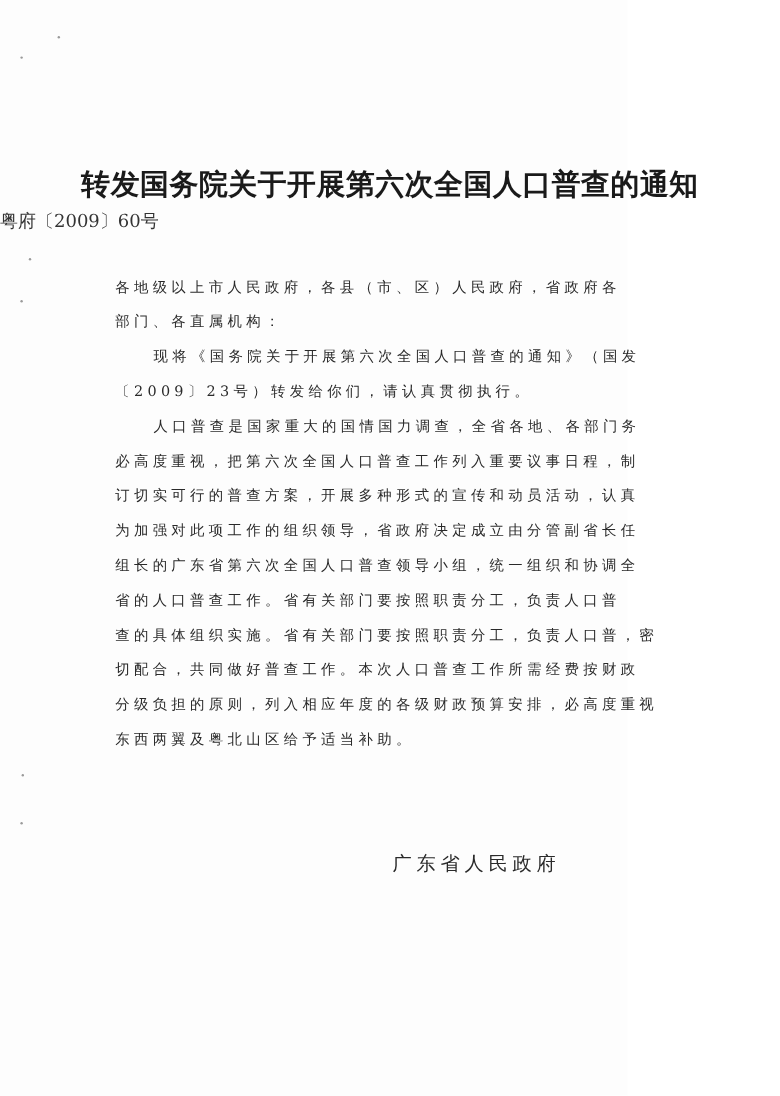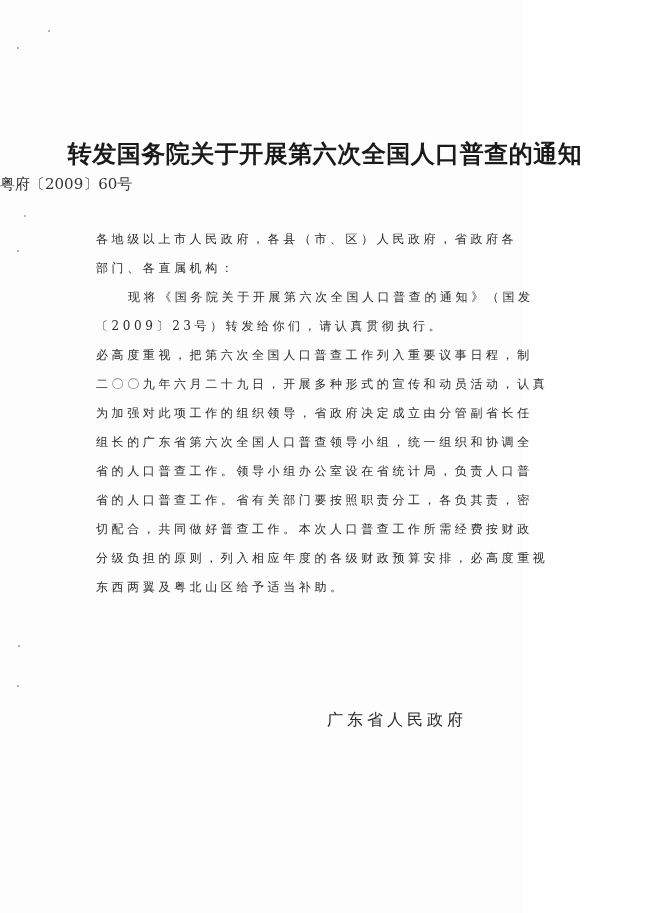--- a/index.html
+++ b/index.html
@@ -97,26 +97,27 @@
   <div class="title">转发国务院关于开展第六次全国人口普查的通知</div>
   <div class="doc-number">粤府〔2009〕60号</div>
 
   <div class="body-text">
     <span class="line">各地级以上市人民政府，各县（市、区）人民政府，省政府各</span>
     <span class="line">部门、各直属机构：</span>
 
     <span class="line indent">现将《国务院关于开展第六次全国人口普查的通知》（国发</span>
     <span class="line">〔2009〕23号）转发给你们，请认真贯彻执行。</span>
 
+    <span class="line indent">人口普查是国家重大的国情国力调查，全省各地、各部门务</span>
     <span class="line">必高度重视，把第六次全国人口普查工作列入重要议事日程，制</span>
-    <span class="line">二〇〇九年六月二十九日，开展多种形式的宣传和动员活动，认真</span>
+    <span class="line">订切实可行的普查方案，开展多种形式的宣传和动员活动，认真</span>
     <span class="line">为加强对此项工作的组织领导，省政府决定成立由分管副省长任</span>
     <span class="line">组长的广东省第六次全国人口普查领导小组，统一组织和协调全</span>
-    <span class="line">省的人口普查工作。领导小组办公室设在省统计局，负责人口普</span>
-    <span class="line">省的人口普查工作。省有关部门要按照职责分工，各负其责，密</span>
+    <span class="line">省的人口普查工作。省有关部门要按照职责分工，负责人口普</span>
+    <span class="line">查的具体组织实施。省有关部门要按照职责分工，负责人口普，密</span>
     <span class="line">切配合，共同做好普查工作。本次人口普查工作所需经费按财政</span>
     <span class="line">分级负担的原则，列入相应年度的各级财政预算安排，必高度重视</span>
     <span class="line">东西两翼及粤北山区给予适当补助。</span>
   </div>
 
   <div class="signature">
     <span class="sig-org">广东省人民政府</span>
   </div>
 
 </div>

